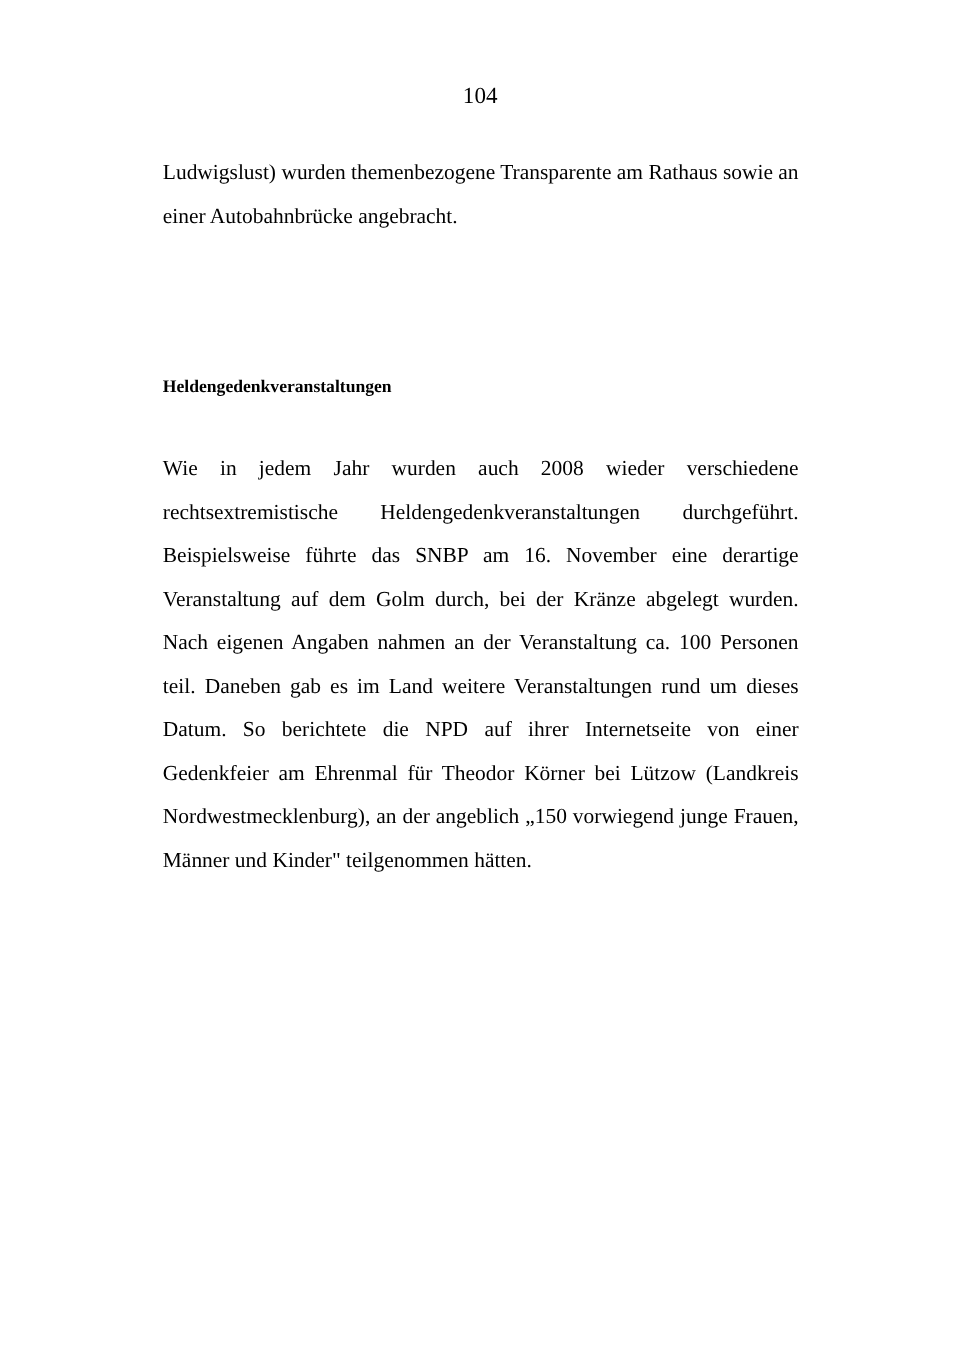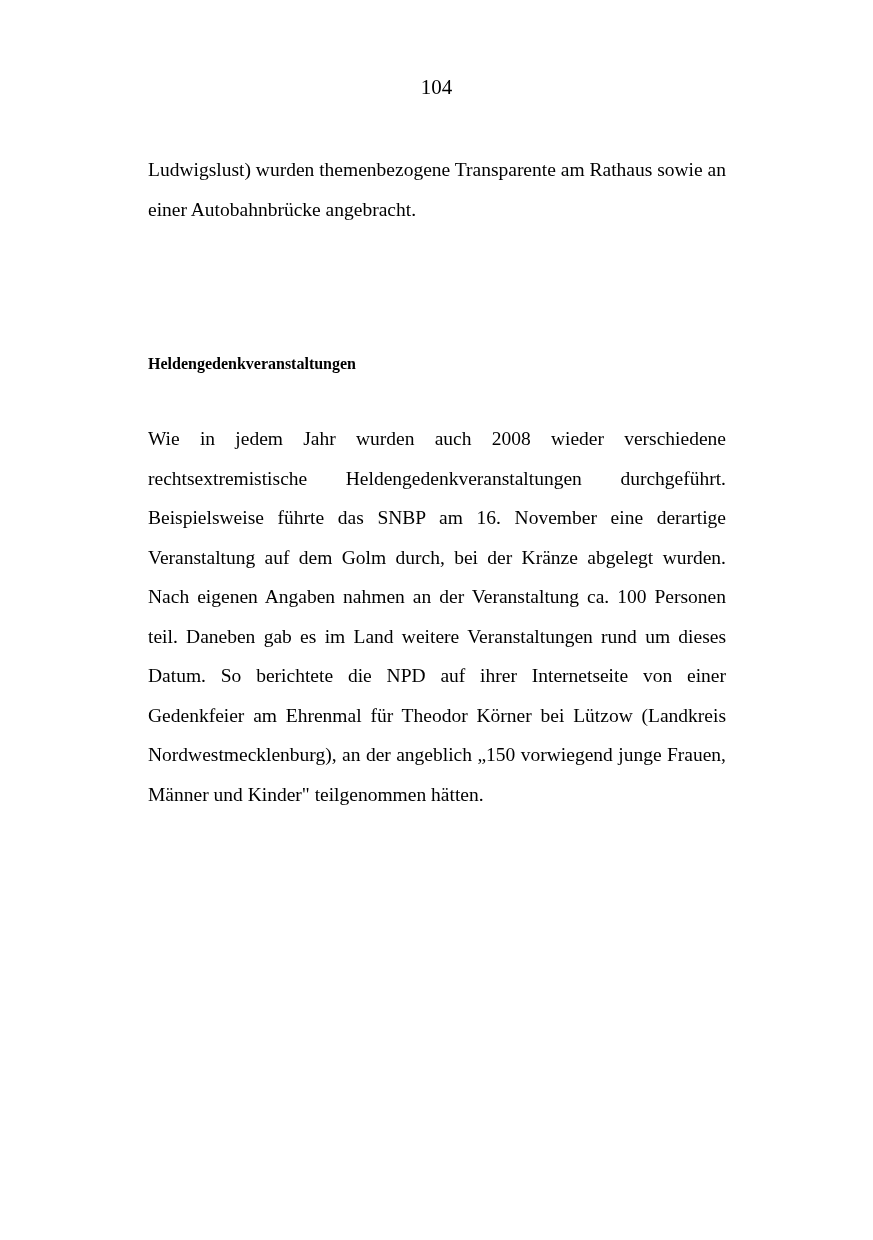--- a/index.html
+++ b/index.html
@@ -26,21 +26,21 @@
     top: 74px;
     left: 0;
     width: 873px;
     text-align: center;
     font-size: 21px;
     line-height: 26px;
     font-family: "Liberation Serif", "DejaVu Serif", serif;
   }
   .content {
     position: absolute;
-    top: 150px;
+    top: 138px;
     left: 148px;
     width: 578px;
   }
   p.body-text {
     margin: 0;
     font-size: 19.5px;
     line-height: 39.5px;
     text-align: justify;
     text-justify: inter-word;
     font-family: "Liberation Serif", "DejaVu Serif", serif;

